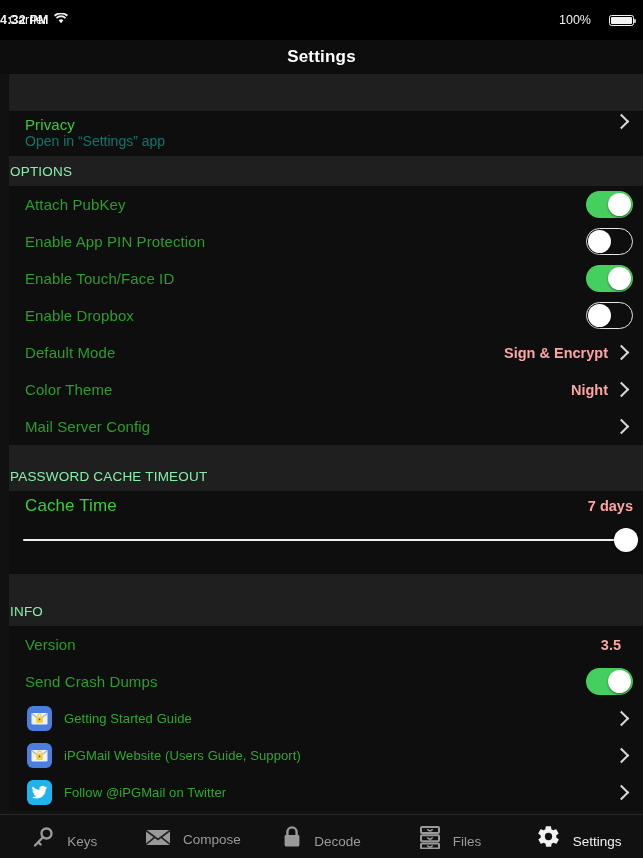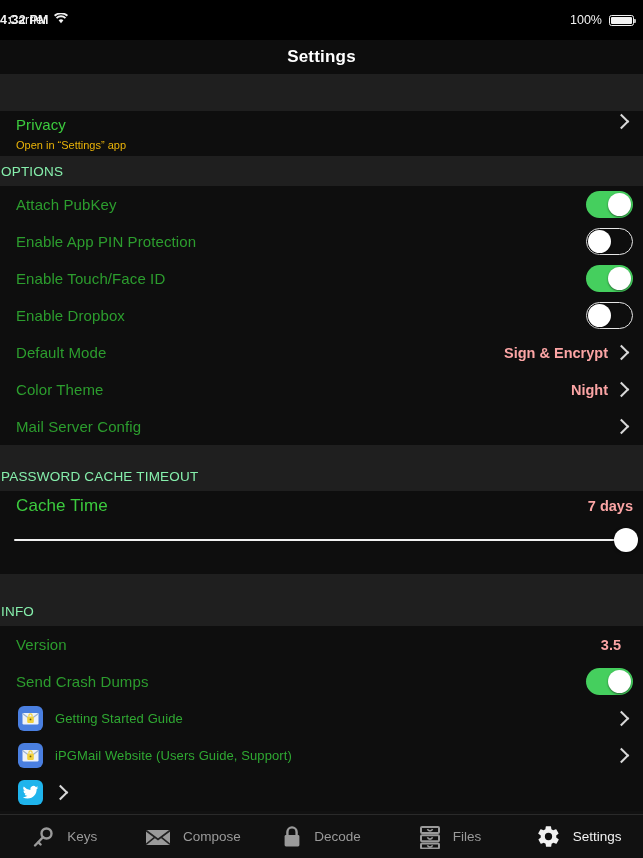--- a/index.html
+++ b/index.html
@@ -41,21 +41,21 @@
     left: 0; right: 0;
     font-size: 12.5px;
     font-weight: bold;
     letter-spacing: 0.2px;
     pointer-events: none;
   }
   .sb-right {
     margin-left: auto;
     display: flex;
     align-items: center;
-    gap: 7px;
+    gap: 18px;
     font-size: 12.5px;
     z-index: 2;
   }
   .battery {
     width: 25px; height: 11px;
     border: 1px solid #f2f2f2;
     border-radius: 2.5px;
     position: relative;
     box-sizing: border-box;
     padding: 1px;
@@ -88,20 +88,21 @@
     font-size: 17px;
     font-weight: bold;
     letter-spacing: 0.2px;
   }
 
   
   .content {
     flex: 1 1 auto;
     background: #111111;
     overflow: hidden;
+    padding-left: 9px;
   }
 
   .gap-top {
     height: 37px;
     background: #1f1f1f;
   }
 
   .section-header {
     background: #1f1f1f;
     color: #86efac;
@@ -133,23 +134,23 @@
 
   .row-label {
     color: #2c9d2e;
     font-size: 15px;
     letter-spacing: 0.1px;
     flex: 1 1 auto;
     white-space: nowrap;
   }
   .row-label.bright { color: #3ccb3e; }
   .row-sub {
-    color: #eab308;
-    font-size: 11px;
-    margin-top: 6px;
+    color: #0f766e;
+    font-size: 14px;
+    margin-top: 0;
   }
   .row-value {
     color: #fca5a5;
     font-size: 14.5px;
     margin-right: 8px;
     white-space: nowrap;
     font-weight: bold;
   }
   .chev {
     width: 9px;
@@ -232,21 +233,21 @@
     flex: 0 0 43px;
     height: 43px;
     background: #111111;
     border-top: 1px solid #2a2a2a;
     display: flex;
     align-items: center;
   }
   .tab {
     flex: 1 1 0;
     display: flex;
-    align-items: center;
+    align-items: flex-end;
     justify-content: center;
     gap: 12px;
     color: #9a9a9a;
     font-size: 13.5px;
   }
   .tab.active { color: #f2f2f2; }
   .tab svg { display: block; }
 </style>
 </head>
 <body>
@@ -408,20 +409,21 @@
         <span class="row-label">iPGMail Website (Users Guide, Support)</span>
         <span class="chev"></span>
       </div>
 
       <div class="row link">
         <span class="row-icon icon-twitter">
           <svg width="17" height="17" viewBox="0 0 24 24">
             <path fill="#ffffff" d="M23 4.9a9 9 0 0 1-2.6.7 4.5 4.5 0 0 0 2-2.5 9 9 0 0 1-2.9 1.1 4.5 4.5 0 0 0-7.7 4.1A12.8 12.8 0 0 1 2.5 3.6a4.5 4.5 0 0 0 1.4 6 4.5 4.5 0 0 1-2-.6v.1a4.5 4.5 0 0 0 3.6 4.4 4.5 4.5 0 0 1-2 .1 4.5 4.5 0 0 0 4.2 3.1A9 9 0 0 1 1 18.6a12.7 12.7 0 0 0 6.9 2c8.3 0 12.8-6.9 12.8-12.8v-.6A9.1 9.1 0 0 0 23 4.9z"></path>
           </svg>
         </span>
+        <span class="row-label">Follow @iPGMail on Twitter</span>
         <span class="chev"></span>
       </div>
 
     </div>
 
   </div>
 
   <div class="tabbar">
 
     <div class="tab">

